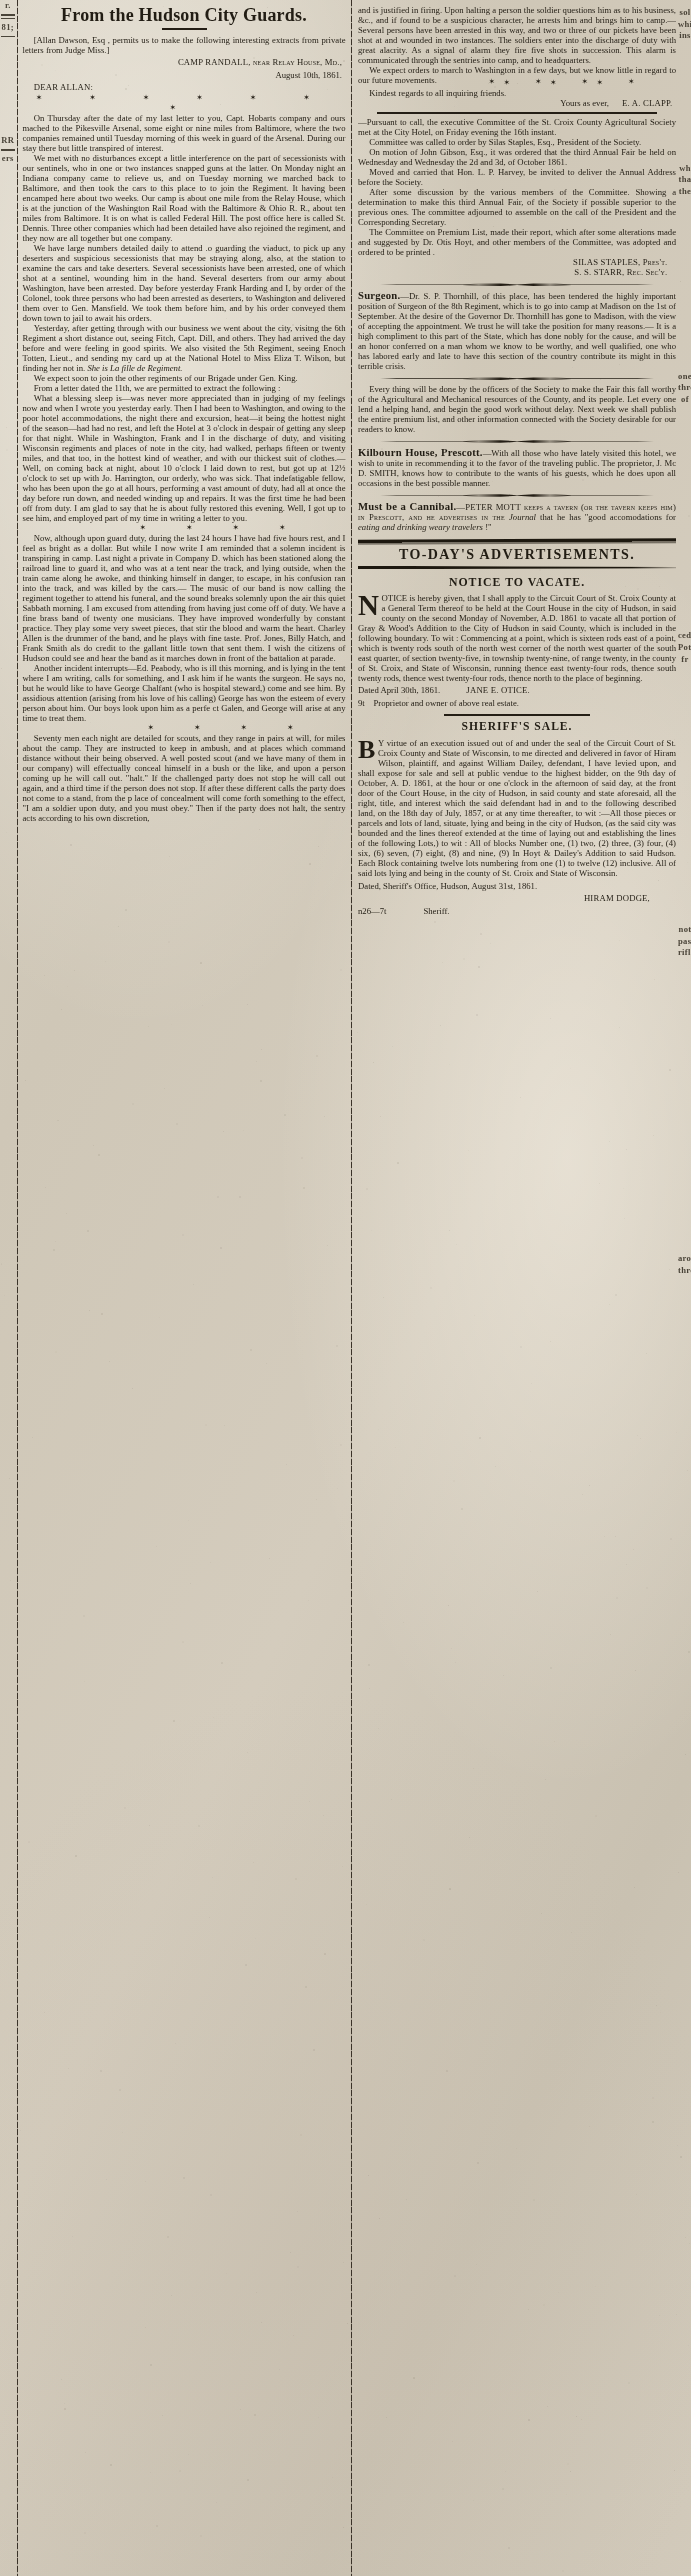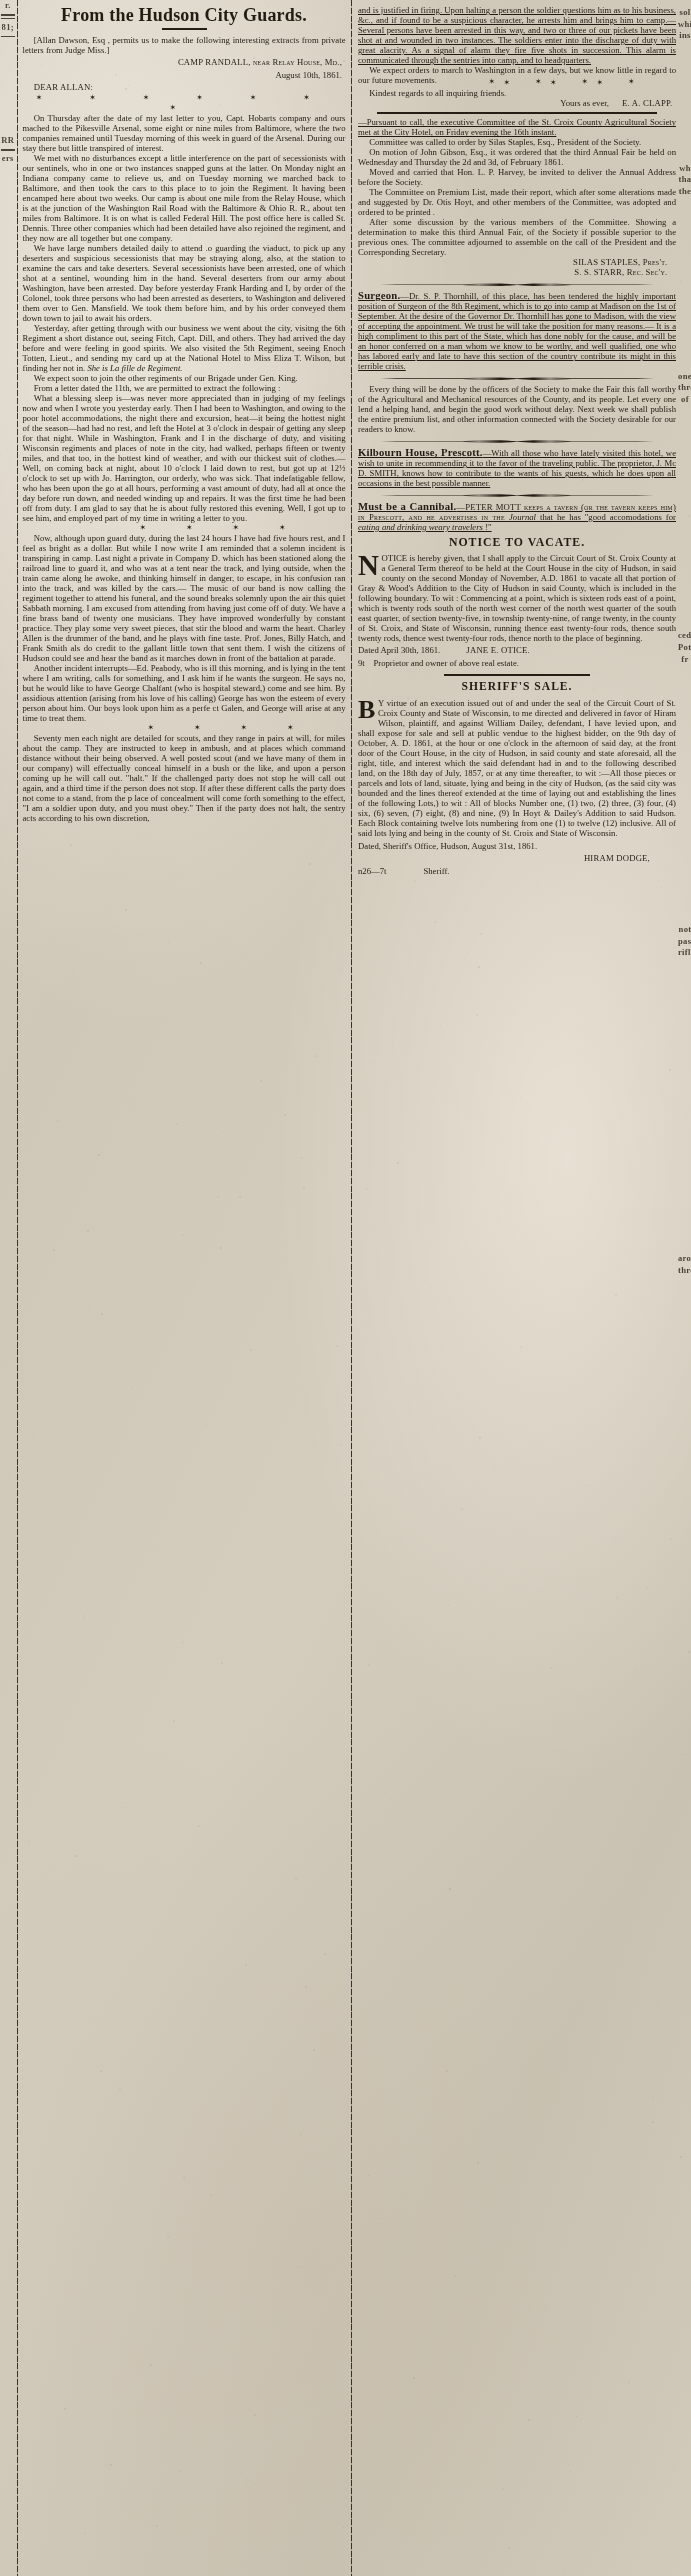--- a/index.html
+++ b/index.html
@@ -50,21 +50,21 @@
     font-size:8.7px;
     line-height:10px;
     text-align:justify;
     text-justify:inter-word;
     -webkit-hyphens:none; hyphens:none;
   }
   #col1{left:22.5px; width:323px;}
   #col2{left:358px; width:318px;}
 
   p{margin:0; text-indent:11.2px;}
-  p.noind{text-indent:0;text-decoration:underline;}
+  p.noind{text-indent:0;}
 
   
   h1.head{
     margin:0 0 1.7px 0;
     font-size:18px;
     line-height:21px;
     font-weight:bold;
     text-align:center;
     letter-spacing:0.2px;
     text-indent:0;
@@ -620,24 +620,24 @@
     <p class="sig">
       <span>Yours as ever,</span>
       &nbsp;&nbsp;&nbsp;&nbsp;
       <span class="sc">E. A. CLAPP.</span>
     </p>
 
     <div class="hr-sig"></div>
 
     <p class="noind">—Pursuant to call, the executive Committee of the St. Croix County Agricultural Society met at the City Hotel, on Friday evening the 16th instant.</p>
     <p>Committee was called to order by Silas Staples, Esq., President of the Society.</p>
-    <p>On motion of John Gibson, Esq., it was ordered that the third Annual Fair be held on Wednesday and Thursday the 2d and 3d, of February 1861.</p>
+    <p>On motion of John Gibson, Esq., it was ordered that the third Annual Fair be held on Wednesday and Wednesday the 2d and 3d, of October 1861.</p>
     <p>Moved and carried that Hon. L. P. Harvey, be invited to deliver the Annual Address before the Society.</p>
+    <p>After some discussion by the various members of the Committee. Showing a determination to make this third Annual Fair, of the Society if possible superior to the previous ones. The committee adjourned to assemble on the call of the President and the Corresponding Secretary.</p>
     <p>The Committee on Premium List, made their report, which after some alterations made and suggested by Dr. Otis Hoyt, and other members of the Committee, was adopted and ordered to be printed .</p>
-    <p>After some discussion by the various members of the Committee. Showing a determination to make this third Annual Fair, of the Society if possible superior to the previous ones. The committee adjourned to assemble on the call of the President and the Corresponding Secretary.</p>
     <div class="sigblock">
       <div class="sc">SILAS STAPLES, Pres't.</div>
       <div class="sc">S. S. STARR, Rec. Sec'y.</div>
     </div>
 
     <div class="orn"></div>
 
     <p class="noind"><span class="runhead">Surgeon.</span><span>—Dr. S. P. Thornhill, of this place, has been tendered the highly important position of Surgeon of the 8th Regiment, which is to go into camp at Madison on the 1st of September. At the desire of the Governor Dr. Thornhill has gone to Madison, with the view of accepting the appointment. We trust he will take the position for many reasons.— It is a high compliment to this part of the State, which has done nobly for the cause, and will be an honor conferred on a man whom we know to be worthy, and well qualified, one who has labored early and late to have this section of the country contribute its might in this terrible crisis.</span></p>
 
     <div class="orn"></div>
@@ -645,20 +645,25 @@
     <p>Every thing will be done by the officers of the Society to make the Fair this fall worthy of the Agricultural and Mechanical resources of the County, and its people. Let every one lend a helping hand, and begin the good work without delay. Next week we shall publish the entire premium list, and other information connected with the Society desirable for our readers to know.</p>
 
     <div class="orn"></div>
 
     <p class="noind"><span class="runhead">Kilbourn House, Prescott.</span><span>—With all those who have lately visited this hotel, we wish to unite in recommending it to the favor of the traveling public. The proprietor, J. Mc D. SMITH, knows how to contribute to the wants of his guests, which he does upon all occasions in the best possible manner.</span></p>
 
     <div class="orn"></div>
 
     <p class="noind"><span class="runhead">Must be a Cannibal.</span><span class="sc">—PETER MOTT keeps a tavern (or the tavern keeps him) in Prescott, and he advertises in the </span><i>Journal</i><span> that he has "good accomodations for </span><i>eating and drinking weary travelers</i><span> !"</span></p>
 
+    <div class="adband">
+      <div class="thickrule"></div>
+      <h3 class="adhead">TO-DAY'S ADVERTISEMENTS.</h3>
+      <div class="taperrule"></div>
+    </div>
 
     <h3 class="adhead vacate">NOTICE TO VACATE.</h3>
     <div class="legal">
       <span class="dc tall">N</span>
       <p>OTICE is hereby given, that I shall apply to the Circuit Court of St. Croix County at a General Term thereof to be held at the Court House in the city of Hudson, in said county on the second Monday of November, A.D. 1861 to vacate all that portion of Gray &amp; Wood's Addition to the City of Hudson in said County, which is included in the following boundary. To wit : Commencing at a point, which is sixteen rods east of a point, which is twenty rods south of the north west corner of the north west quarter of the south east quarter, of section twenty-five, in township twenty-nine, of range twenty, in the county of St. Croix, and State of Wisconsin, running thence east twenty-four rods, thence south twenty rods, thence west twenty-four rods, thence north to the place of beginning.</p>
     </div>
     <p class="datestamp">
       <span>Dated April 30th, 1861.</span>
       &nbsp;&nbsp;&nbsp;&nbsp;&nbsp;&nbsp;&nbsp;&nbsp;&nbsp;&nbsp;
       <span class="sc">JANE E. OTICE.</span>

